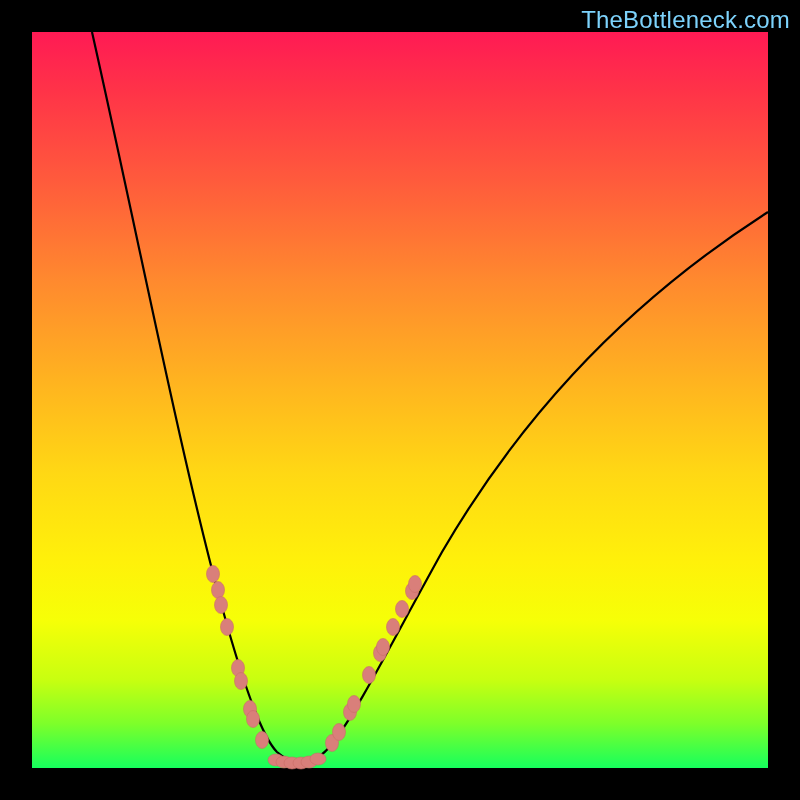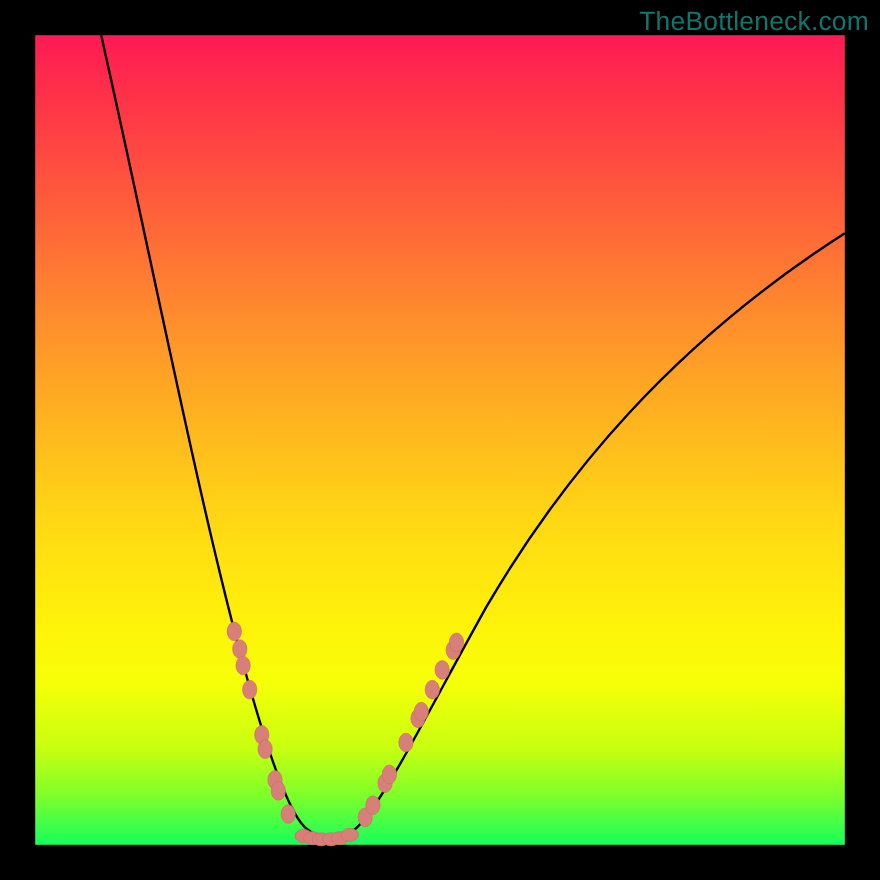--- a/index.html
+++ b/index.html
@@ -37,21 +37,21 @@
       #7dff2a 94%,
       #16ff5d 100%
     );
   }
   .watermark {
     position: absolute;
     top: 6px;
     right: 10px;
     font-size: 24px;
     font-weight: 400;
-    color: #0f766e;
+    color: #7dd3fc;
     letter-spacing: 0.2px;
   }
   svg.curve {
     position: absolute;
     left: 0;
     top: 0;
     width: 736px;
     height: 736px;
     overflow: visible;
   }

